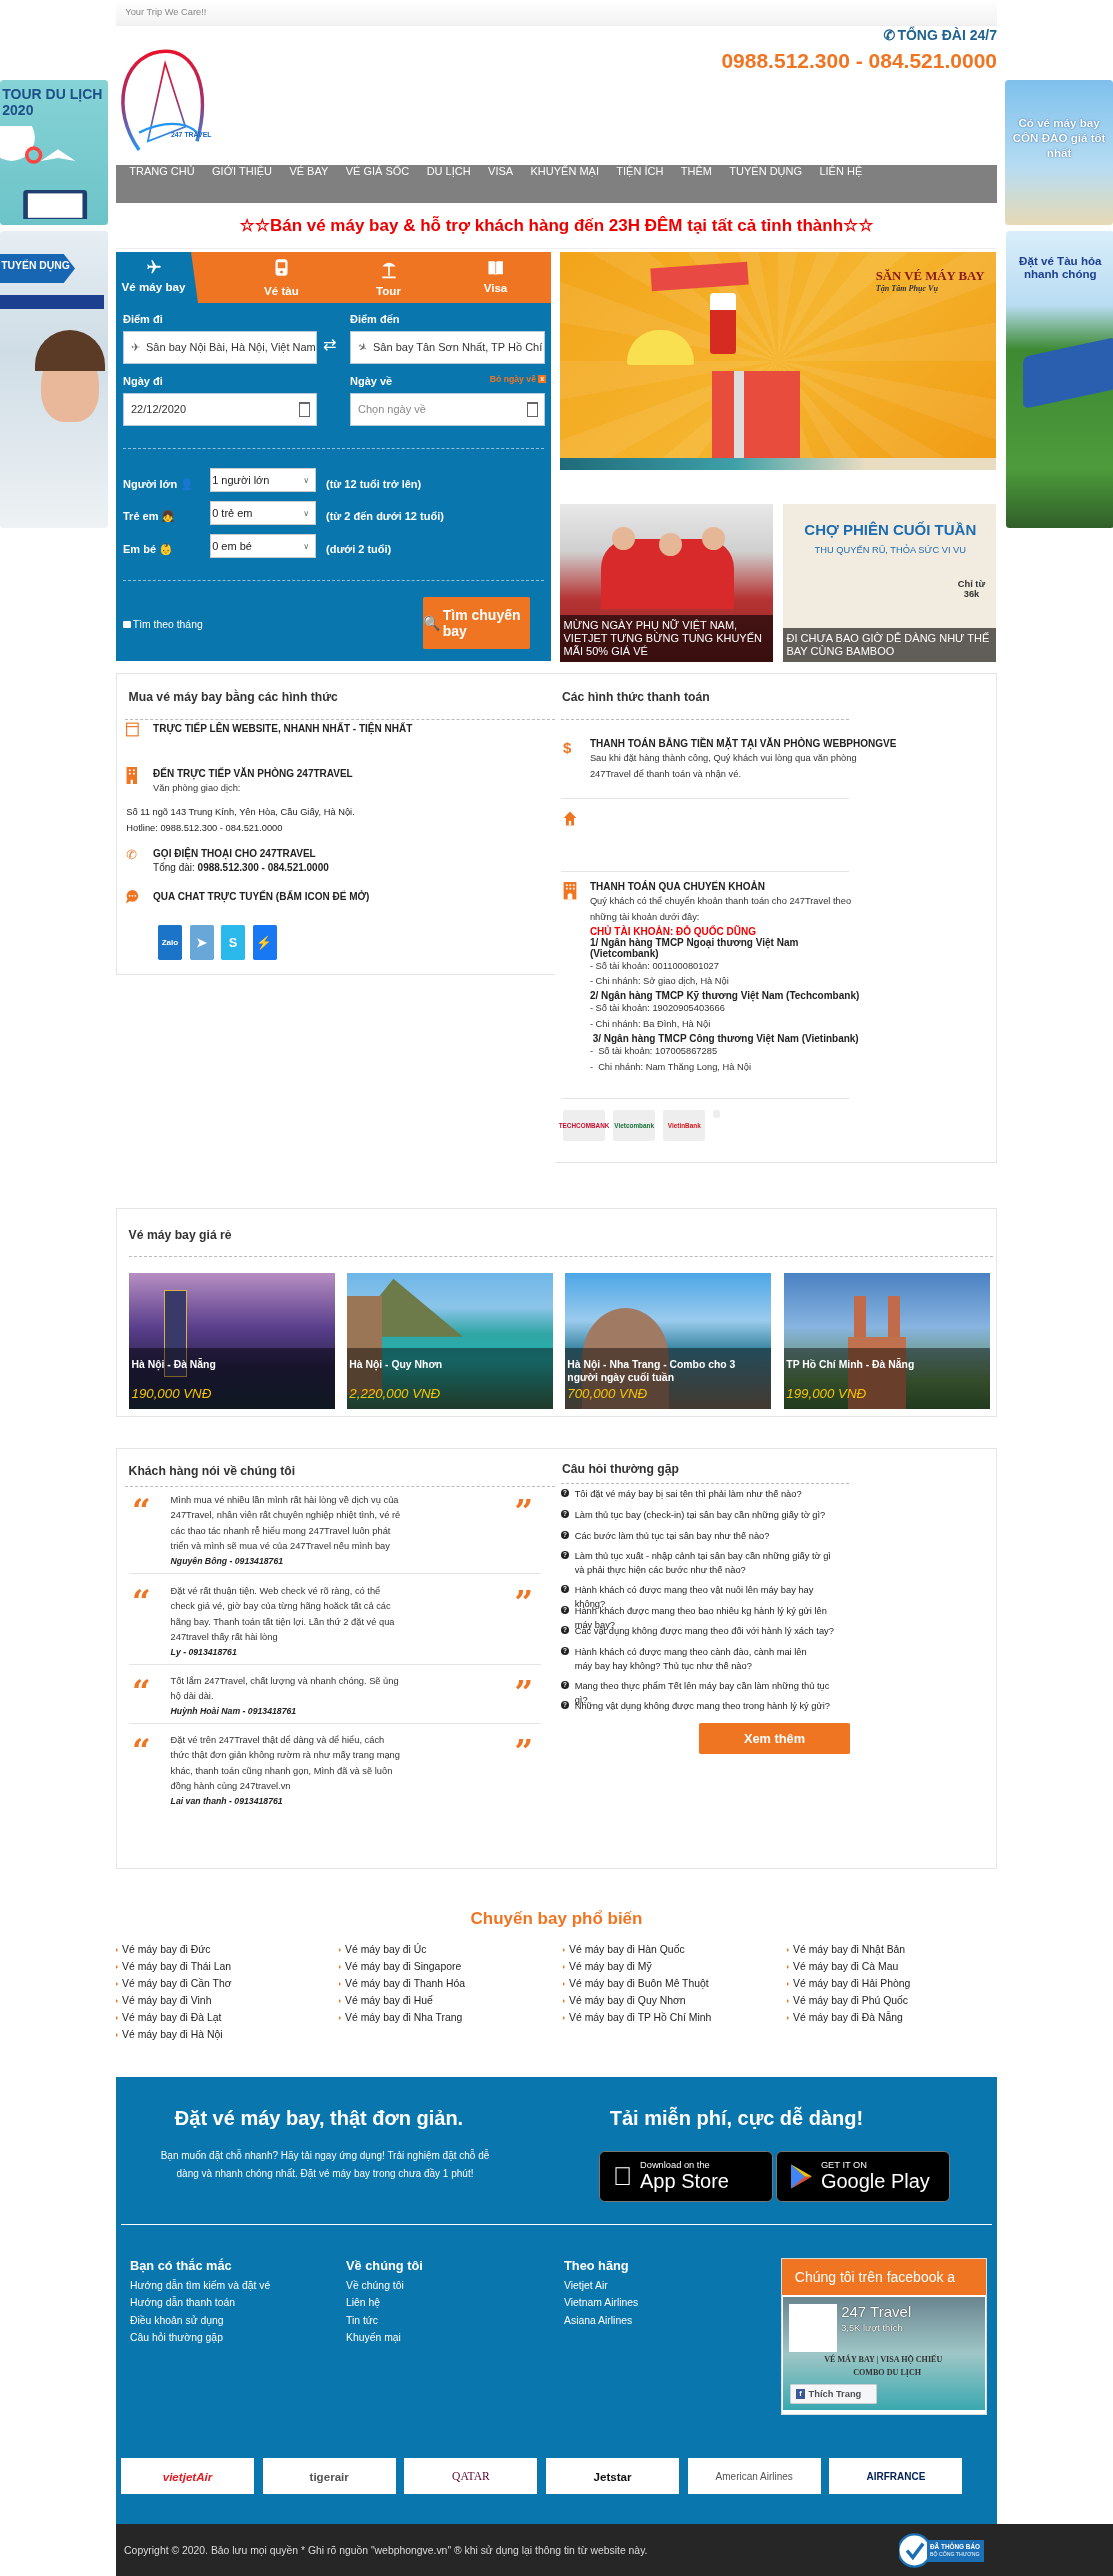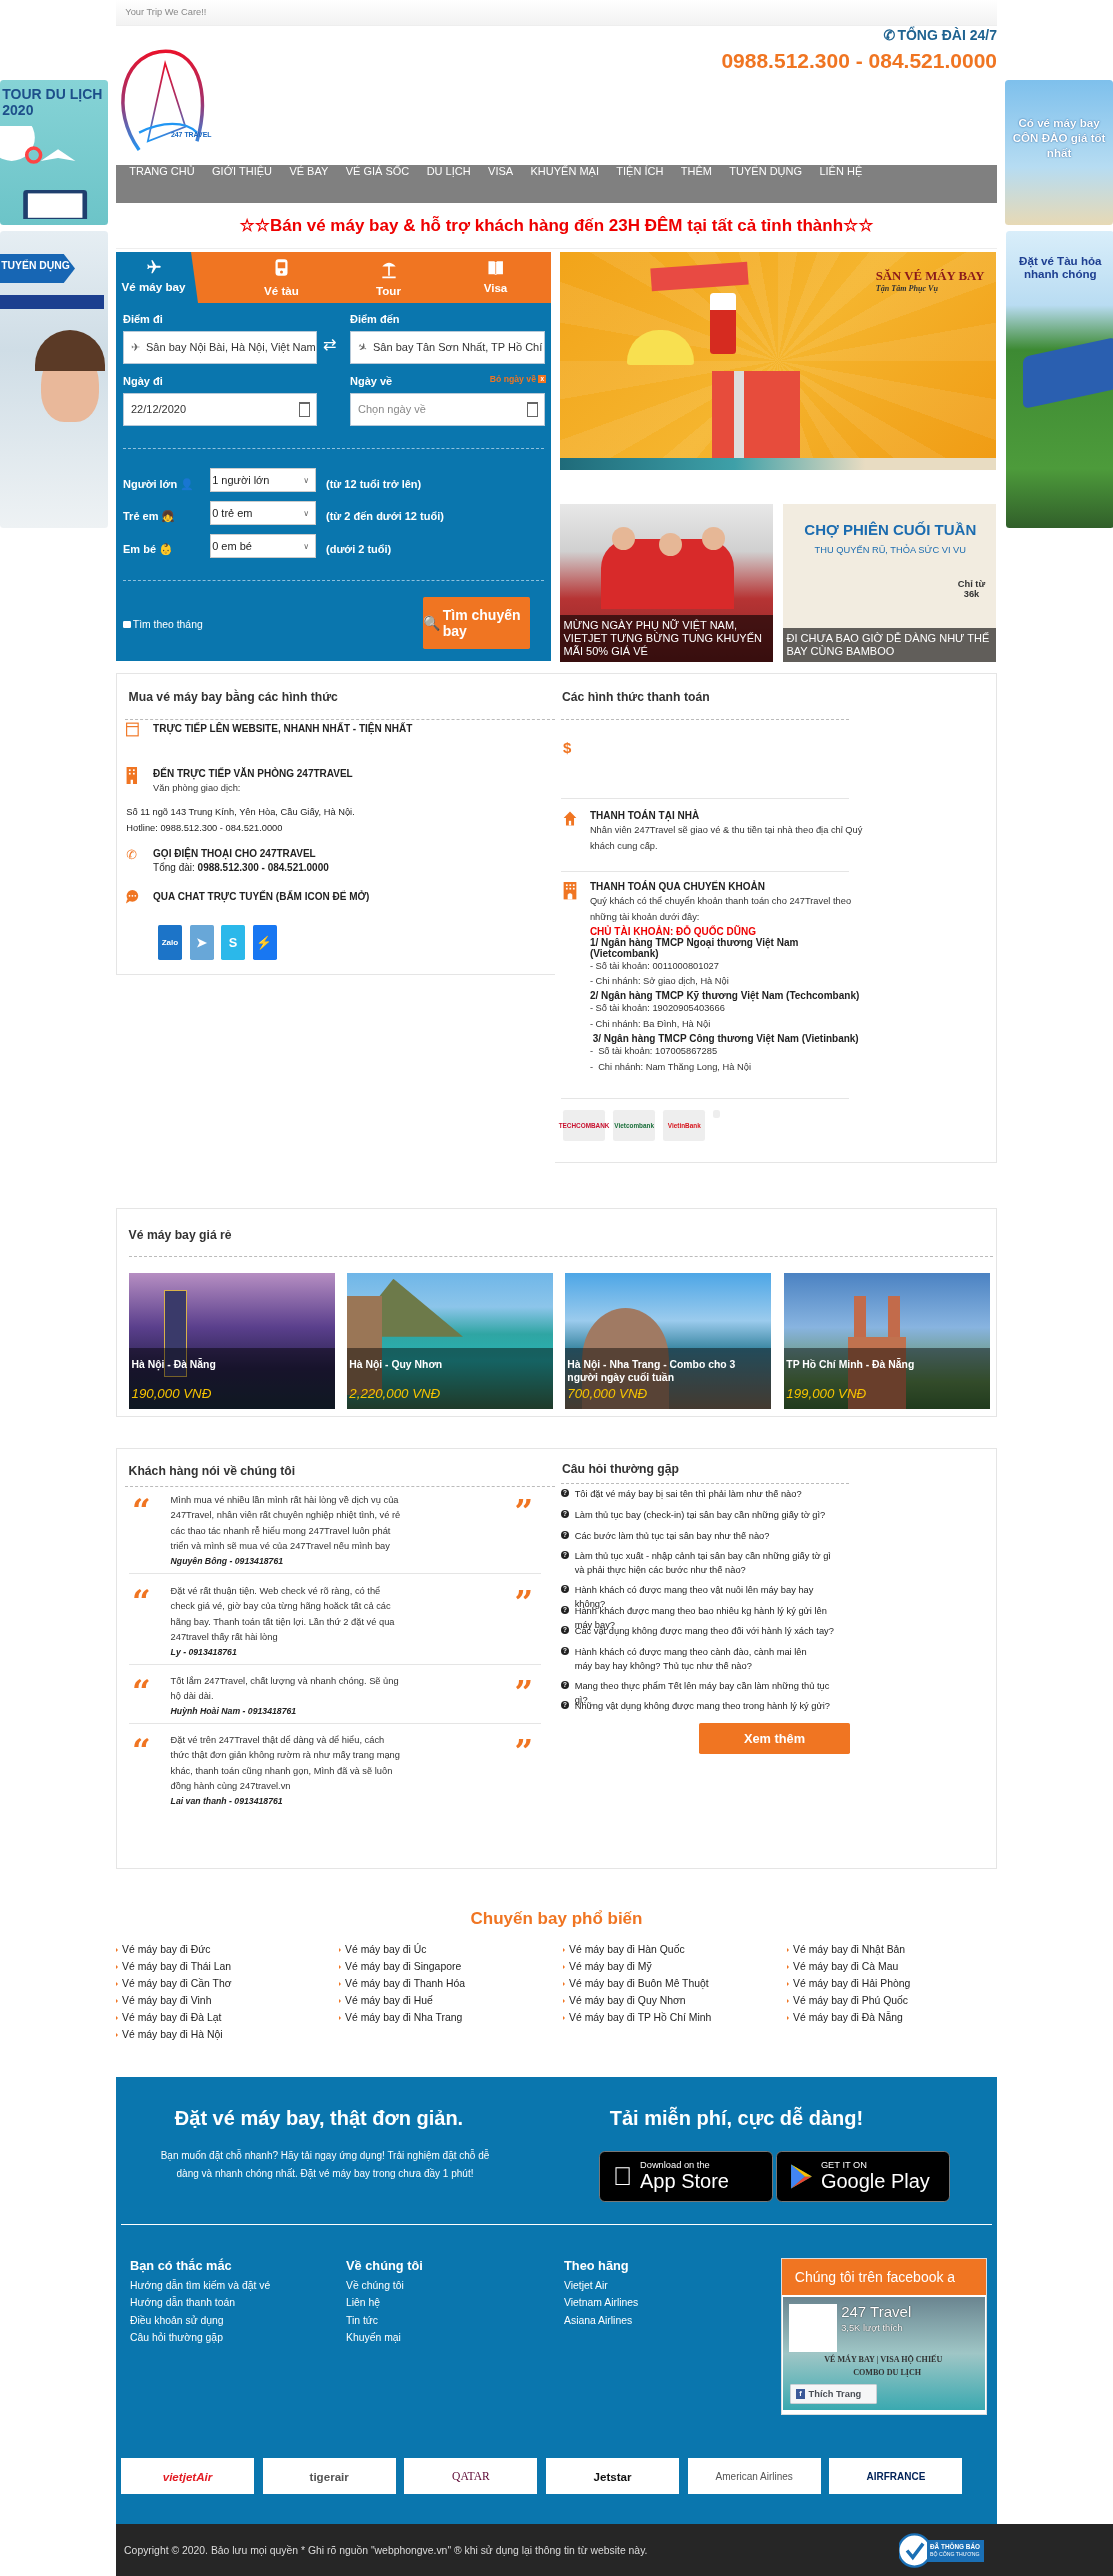--- a/index.html
+++ b/index.html
@@ -350,31 +350,31 @@
     <div style="background:#1877f2;font-size:12.8px">⚡</div>
   </div>
 </div>
 
 <div class="card" style="left:555px;top:673px;width:442px;height:490px;border-left:none">
   <div class="sec-title" style="position:absolute;left:7px;top:16.2px">Các hình thức thanh toán</div>
   <div class="dotted" style="position:absolute;left:5.8px;top:45px;width:288px"></div>
 
   <div class="pay-row" style="top:63px">
     <div class="ico" style="color:#f07522;font-weight:bold;font-size:15px">$</div>
+    <div>
+        <div class="t">THANH TOÁN BẰNG TIỀN MẶT TẠI VĂN PHÒNG WEBPHONGVE</div>
+        <div class="d" style="width:267px">Sau khi đặt hàng thành công, Quý khách vui lòng qua văn phòng 247Travel để thanh toán và nhận vé.</div>
+      </div>
   </div>
   <div style="position:absolute;left:5.8px;top:124px;width:288px;border-top:0.6px solid #e5e5e5"></div>
   <div class="pay-row" style="top:135px">
     <div class="ico"><svg width="14" height="15" viewBox="0 0 24 26">
           <path d="M12 1 L23 12 L19 12 L19 25 L5 25 L5 12 L1 12Z" fill="#f07522"></path>
           <rect x="10" y="17" width="4" height="8" fill="#fff"></rect>
         </svg></div>
-    <div>
-        <div class="t">THANH TOÁN TẠI NHÀ</div>
-        <div class="d" style="width:273px">Nhân viên 247Travel sẽ giao vé &amp; thu tiền tại nhà theo địa chỉ Quý khách cung cấp.</div>
-      </div>
   </div>
   <div style="position:absolute;left:5.8px;top:197px;width:288px;border-top:0.6px solid #e5e5e5"></div>
   <div class="pay-row" style="top:206px">
     <div class="ico"><svg width="14" height="17.4" viewBox="0 0 24 30">
           <rect x="1" y="0" width="22" height="30" fill="#f07522"></rect>
           <g fill="#fff">
             <rect x="5" y="4" width="3" height="3"></rect>
             <rect x="11" y="4" width="3" height="3"></rect>
             <rect x="17" y="4" width="3" height="3"></rect>
             <rect x="5" y="10" width="3" height="3"></rect>

